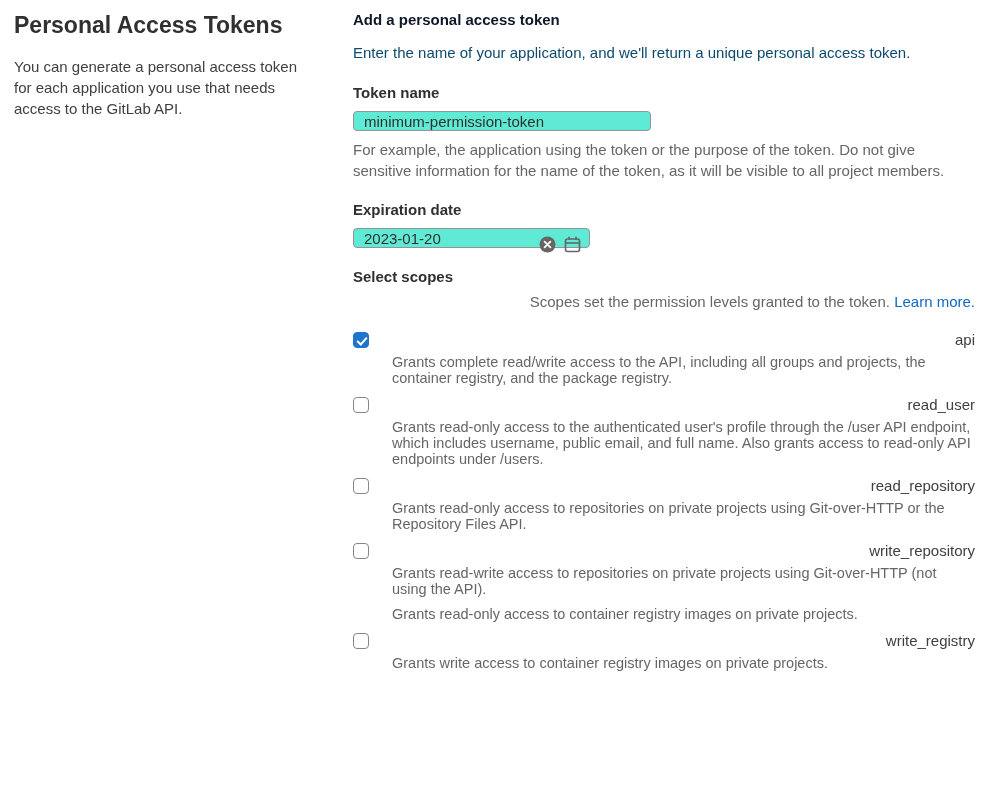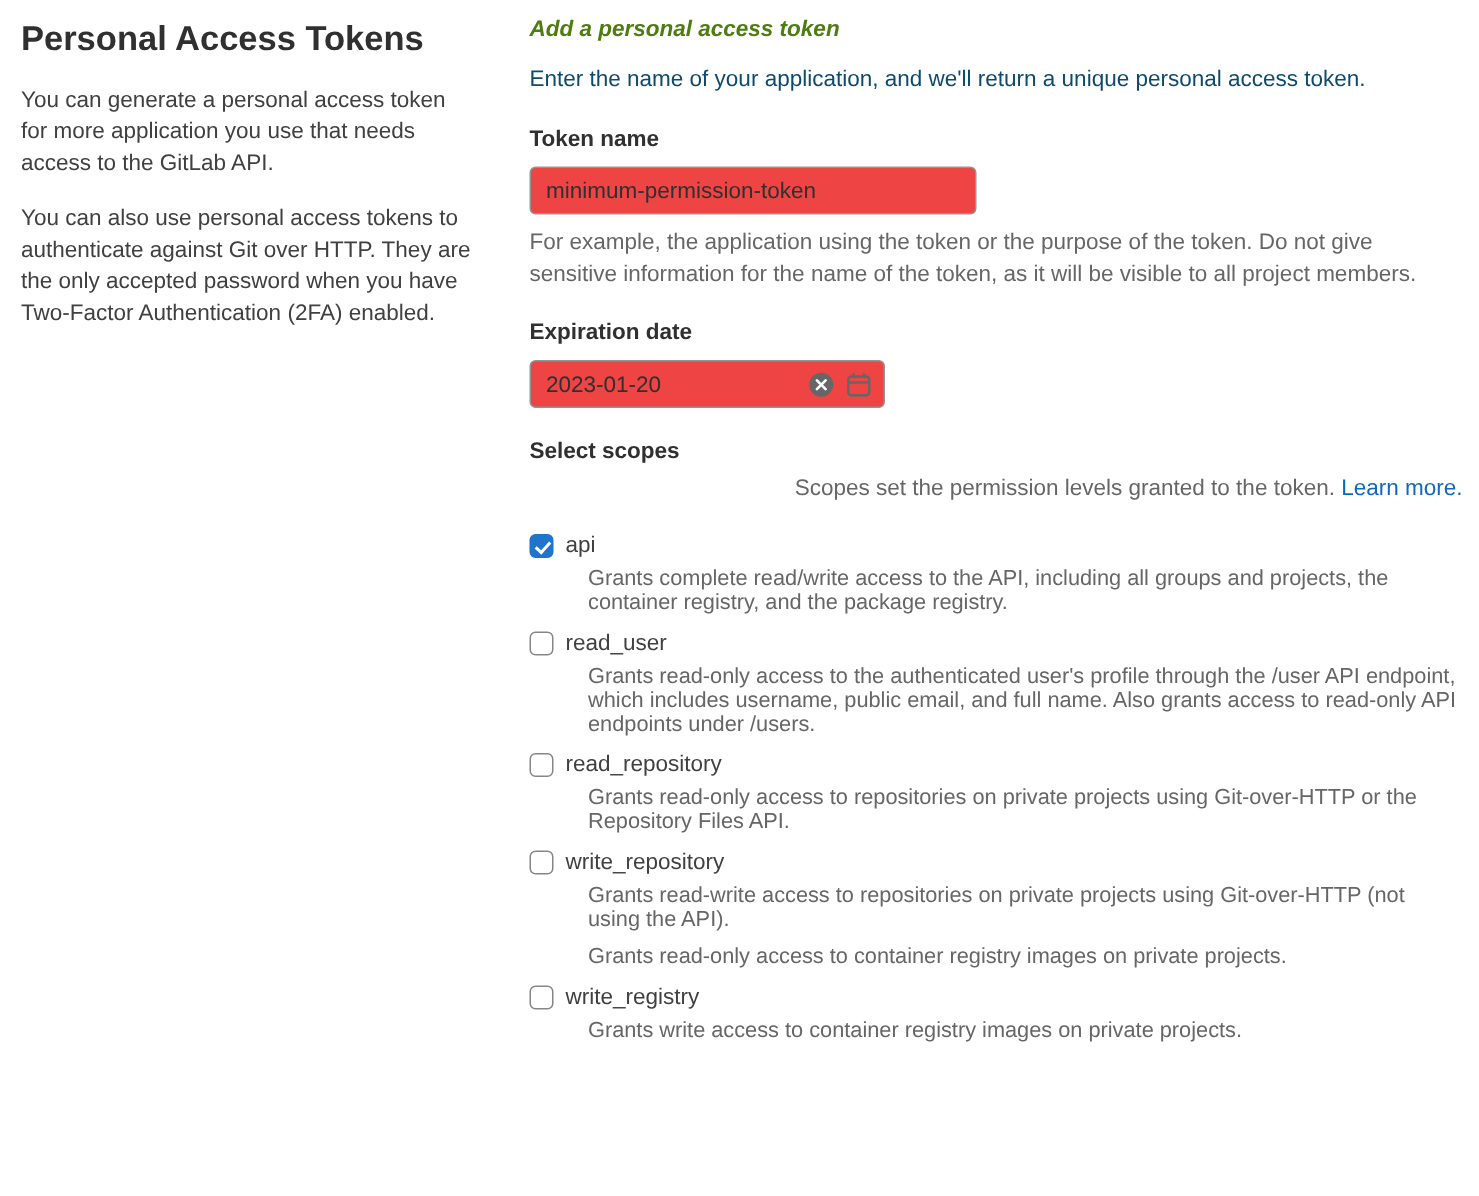--- a/index.html
+++ b/index.html
@@ -33,46 +33,45 @@
     color: #404040;
   }
   .right-col {
     width: 622px;
     flex: 0 0 622px;
     padding-top: 1px;
   }
   .section-heading {
     font-size: 15px;
     font-weight: bold;
-    color: #4d7c0f;
+    color: #0f172a;
     margin-bottom: 14px;
-    font-style: italic;
   }
   .section-sub {
     line-height: 21px;
     margin-bottom: 21px;
     color: #0c4a6e;
   }
   .field-label {
     display: block;
     font-weight: bold;
     color: #303030;
     margin-bottom: 10px;
   }
   .text-input {
     display: block;
-    height: 32px;
+    height: 20px;
     border: 1px solid #949494;
     border-radius: 4px;
     padding: 0 10px;
     font-family: "Liberation Sans", sans-serif;
     font-size: 15px;
     color: #303030;
     outline: none;
-    background: #ef4444;
+    background: #5eead4;
   }
   .token-input { width: 298px; }
   .help-text {
     color: #666666;
     line-height: 21px;
     margin-top: 8px;
     margin-bottom: 20px;
   }
   .date-wrap {
     position: relative;
@@ -106,20 +105,21 @@
     line-height: 21px;
     margin-bottom: 18px;
     text-align: right;
   }
   .link { color: #1068bf; text-decoration: none; cursor: pointer; }
   .scope-row { margin-bottom: 9px; }
   .scope-head {
     display: flex;
     align-items: center;
     cursor: pointer;
+    justify-content: space-between;
   }
   .checkbox {
     width: 16px;
     height: 16px;
     border: 1px solid #868686;
     border-radius: 4px;
     background: #ffffff;
     flex: 0 0 16px;
     margin-right: 8px;
     position: relative;
@@ -150,22 +150,21 @@
   }
   svg { display: block; }
 </style>
 </head>
 <body>
 
 <div class="layout">
 
   <div class="left-col">
     <h1 class="page-title">Personal Access Tokens</h1>
-    <p>You can generate a personal access token for more application you use that needs access to the GitLab API.</p>
-    <p>You can also use personal access tokens to authenticate against Git over HTTP. They are the only accepted password when you have Two-Factor Authentication (2FA) enabled.</p>
+    <p>You can generate a personal access token for each application you use that needs access to the GitLab API.</p>
   </div>
 
   <div class="right-col">
     <h2 class="section-heading">Add a personal access token</h2>
     <p class="section-sub">Enter the name of your application, and we'll return a unique personal access token.</p>
 
     <label class="field-label">Token name</label>
     <input class="text-input token-input" type="text" value="minimum-permission-token" style="">
     <p class="help-text">For example, the application using the token or the purpose of the token. Do not give sensitive information for the name of the token, as it will be visible to all project members.</p>
 

